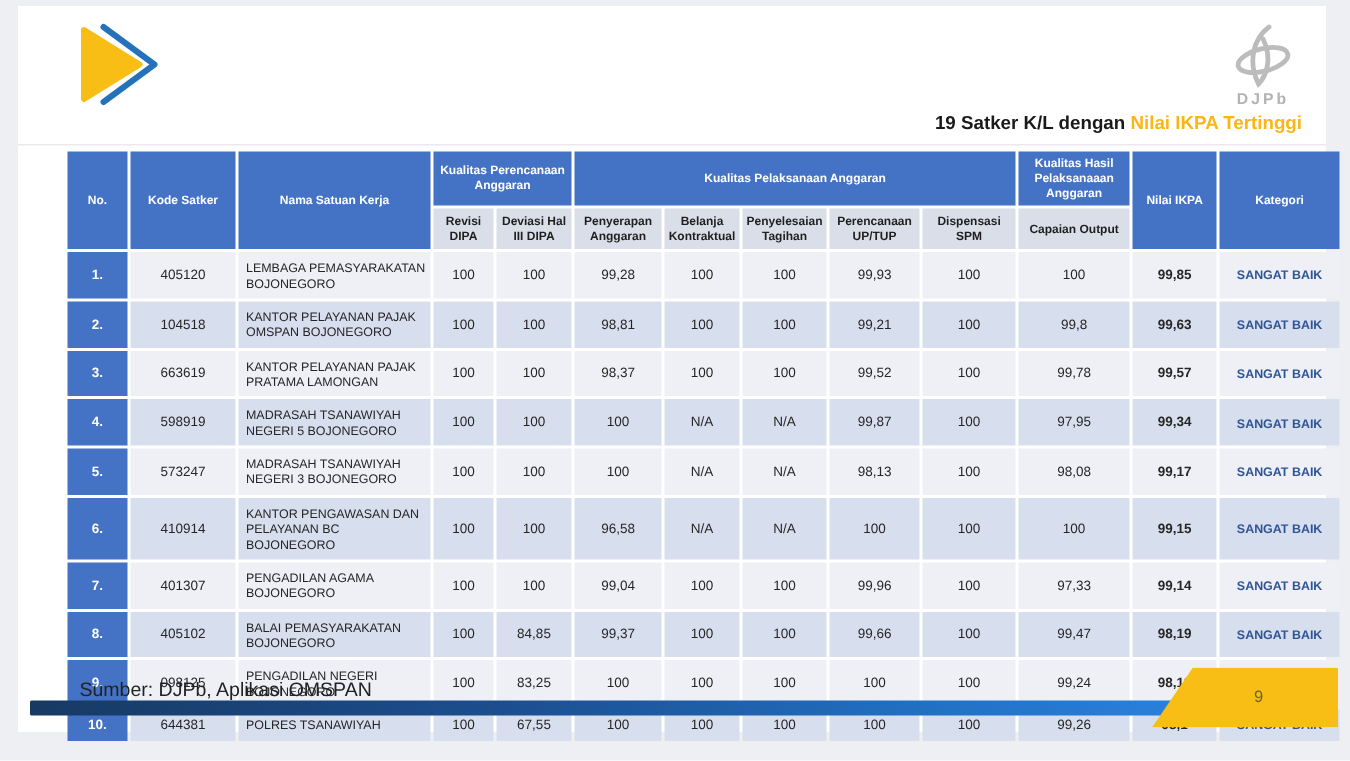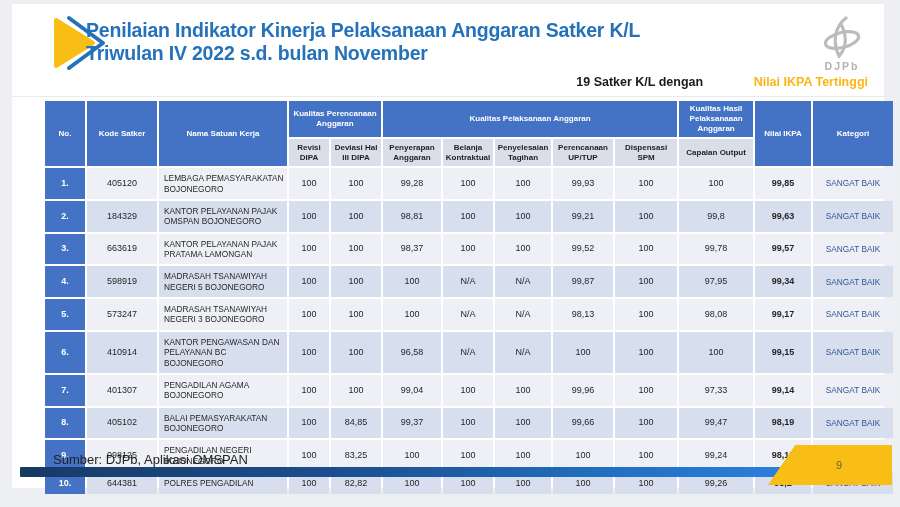--- a/index.html
+++ b/index.html
@@ -20,42 +20,42 @@
     color:#2472BA;font-weight:bold;font-size:19.5px;line-height:1.16;
     letter-spacing:-0.2px;
   }
   .logo{position:absolute;left:792px;top:12px;width:76px;height:66px;text-align:center;}
   .logo-glyph{display:block;margin:0 auto;}
   .logo-text{color:#b3b3b3;font-size:10.5px;font-weight:bold;letter-spacing:2px;margin-top:-2px;}
   .subtitle{
     position:absolute;right:16px;top:71px;
     font-size:12.5px;font-weight:bold;color:#1a1a1a;white-space:nowrap;
   }
-  .subtitle .highlight{color:#FDB515;margin-left:47px;}
+  .subtitle .highlight{color:#FDB515;}
   .header-rule{position:absolute;left:0;top:92px;width:872px;border-top:1px solid #e9e9ee;}
   
   .tbl-wrap{position:absolute;left:31px;top:95px;}
   table{
     border-collapse:separate;border-spacing:2px;table-layout:fixed;
     width:835px;font-size:9px;color:#262626;
   }
   th,td{vertical-align:middle;overflow:hidden;}
   .th-blue{
     background:#4472C4;color:#ffffff;font-weight:bold;font-size:8px;
     text-align:center;padding:3px 2px;line-height:1.25;
   }
   .th-sub{
     background:#d9dee9;color:#1f1f1f;font-weight:bold;font-size:8px;
     text-align:center;padding:4px 1px;line-height:1.2;
   }
   td{text-align:center;padding:5px 2px;line-height:1.25;}
   td.c-no{background:#4472C4 !important;color:#fff;font-weight:bold;}
   td.c-nama{text-align:left;padding-left:5px;font-size:8.3px;}
   td.c-nilai{font-weight:bold;}
-  td.c-kategori{color:#2F5496;font-weight:normal;font-size:8.3px;white-space:nowrap;}
+  td.c-kategori{color:#2F5496;font-weight:bold;font-size:8.3px;white-space:nowrap;}
   tr.odd  td{background:#eef0f6;}
   tr.even td{background:#d7dfee;}
   
   .source-note{position:absolute;left:41px;top:448px;font-size:13px;color:#222;}
   .footer-bar{
     position:absolute;left:8px;top:463px;width:790px;height:10px;
     background:linear-gradient(90deg,#173A63 0%,#1C4E8F 40%,#2170C2 75%,#2B82E0 100%);
     border-radius:1px;
   }
   .page-tab{
@@ -69,24 +69,20 @@
 </head>
 <body>
 
 <div class="slide">
 
   <svg class="arrow-icon" viewBox="0 0 56 58">
     <path d="M3 6 L40 29 L3 52 Z" fill="#F8BE15" stroke="#F8BE15" stroke-width="4" stroke-linejoin="round"></path>
     <path d="M16 4 L50 29 L16 54" fill="none" stroke="#2472BA" stroke-width="4" stroke-linecap="round" stroke-linejoin="round"></path>
   </svg>
 
-  <div class="page-title">
-    <div>Penilaian Indikator Kinerja Pelaksanaan Anggaran Satker K/L</div>
-    <div>Triwulan IV 2022 s.d. bulan November</div>
-  </div>
 
   <div class="logo">
     <svg class="logo-glyph" width="54" height="46" viewBox="0 0 54 46">
       <g fill="none" stroke="#bcbcbc" stroke-width="3.2" stroke-linecap="round">
         <path d="M31 2 C20 10, 17 26, 24 40 C30 34, 33 22, 27 10"></path>
         <ellipse cx="27" cy="24" rx="17" ry="7.5" transform="rotate(-14 27 24)"></ellipse>
       </g>
     </svg>
     <div class="logo-text">DJPb</div>
   </div>
@@ -145,21 +141,21 @@
             <td>100</td>
             <td>100</td>
             <td>99,93</td>
             <td>100</td>
             <td>100</td>
             <td class="c-nilai">99,85</td>
             <td class="c-kategori">SANGAT BAIK</td>
           </tr>
           <tr class="even">
             <td class="c-no">2.</td>
-            <td>184329</td>
+            <td>104518</td>
             <td class="c-nama">KANTOR PELAYANAN PAJAK OMSPAN BOJONEGORO</td>
             <td>100</td>
             <td>100</td>
             <td>98,81</td>
             <td>100</td>
             <td>100</td>
             <td>99,21</td>
             <td>100</td>
             <td>99,8</td>
             <td class="c-nilai">99,63</td>
@@ -266,23 +262,23 @@
             <td>100</td>
             <td>100</td>
             <td>100</td>
             <td>99,24</td>
             <td class="c-nilai">98,13</td>
             <td class="c-kategori">SANGAT BAIK</td>
           </tr>
           <tr class="even">
             <td class="c-no">10.</td>
             <td>644381</td>
-            <td class="c-nama">POLRES PENGADILAN</td>
-            <td>100</td>
-            <td>82,82</td>
+            <td class="c-nama">POLRES TSANAWIYAH</td>
+            <td>100</td>
+            <td>67,55</td>
             <td>100</td>
             <td>100</td>
             <td>100</td>
             <td>100</td>
             <td>100</td>
             <td>99,26</td>
             <td class="c-nilai">98,1</td>
             <td class="c-kategori">SANGAT BAIK</td>
           </tr>
         </tbody>

